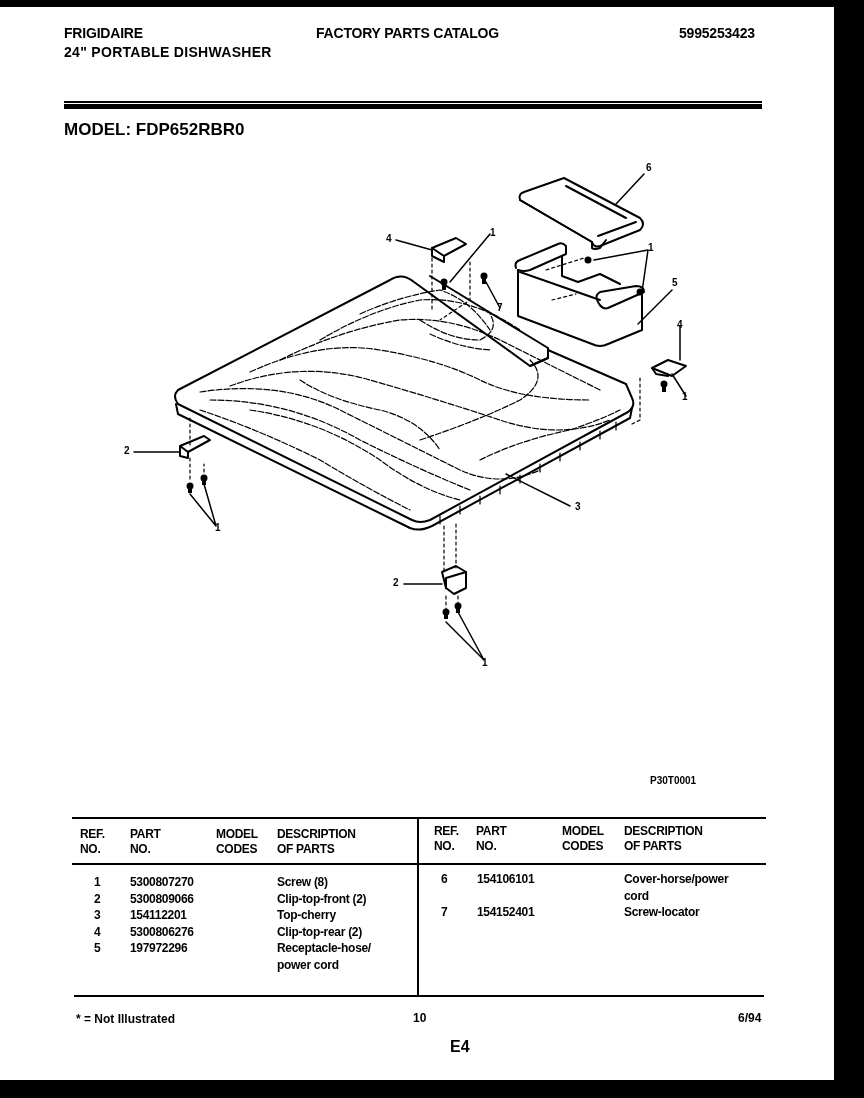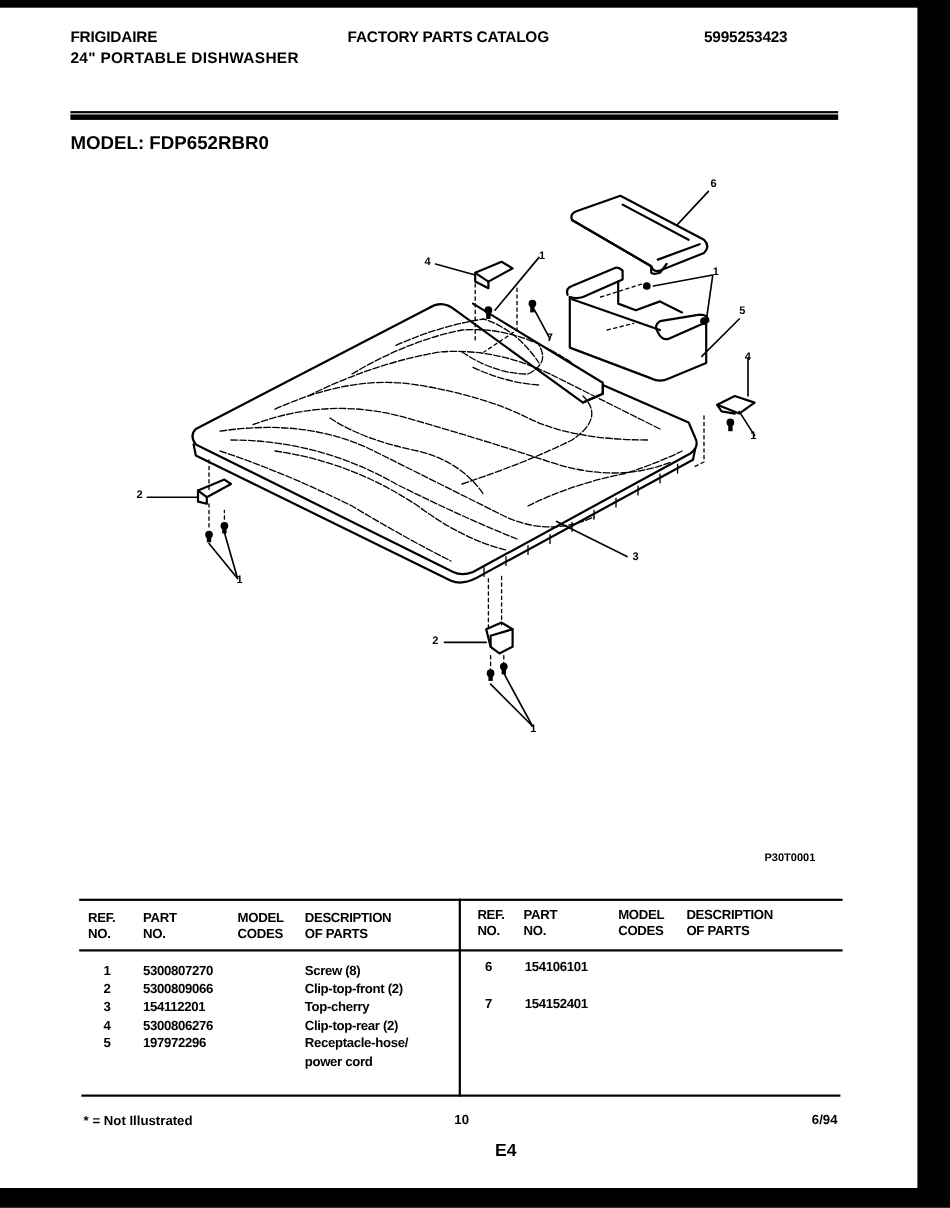--- a/index.html
+++ b/index.html
@@ -28,21 +28,21 @@
     .col div { white-space: nowrap; }
   </style>
 </head>
 <body>
 
 <div class="page">
 
   <div class="abs hdr" style="left:64px; top:18px;">FRIGIDAIRE</div>
   <div class="abs hdr" style="left:64px; top:37px; letter-spacing:0.3px;">24" PORTABLE DISHWASHER</div>
   <div class="abs hdr" style="left:316px; top:18px;">FACTORY PARTS CATALOG</div>
-  <div class="abs hdr" style="left:640px; top:18px;">5995253423</div>
+  <div class="abs hdr" style="left:679px; top:18px;">5995253423</div>
 
   <div class="rule-thin"></div>
   <div class="rule-thick"></div>
 
   <div class="abs model" style="left:64px; top:113px;">MODEL: FDP652RBR0</div>
 
   <svg class="diagram" viewBox="0 7 834 800" width="834" height="800" style="top:0;">
     <g fill="none" stroke="#000" stroke-width="2" stroke-linejoin="round" stroke-linecap="round">
 
       <g>
@@ -160,21 +160,21 @@
   <div class="abs callout" style="left:648px; top:235px;">1</div>
   <div class="abs callout" style="left:672px; top:270px;">5</div>
   <div class="abs callout" style="left:677px; top:312px;">4</div>
   <div class="abs callout" style="left:682px; top:384px;">1</div>
   <div class="abs callout" style="left:124px; top:438px;">2</div>
   <div class="abs callout" style="left:575px; top:494px;">3</div>
   <div class="abs callout" style="left:215px; top:515px;">1</div>
   <div class="abs callout" style="left:393px; top:570px;">2</div>
   <div class="abs callout" style="left:482px; top:650px;">1</div>
 
-  <div class="abs figcode" style="left:695px; top:768px;">P30T0001</div>
+  <div class="abs figcode" style="left:650px; top:768px;">P30T0001</div>
 
   <div class="table-line" style="left:72px; top:810px; width:694px; height:2px;"></div>
   <div class="table-line" style="left:72px; top:856px; width:694px; height:2px;"></div>
   <div class="table-line" style="left:417px; top:810px; width:2px; height:180px;"></div>
   <div class="table-line" style="left:74px; top:988px; width:690px; height:2px;"></div>
 
   <div class="col th" style="left:80px; top:820px;">
       <div>REF.</div>
       <div>NO.</div>
     </div>
@@ -234,18 +234,23 @@
   <div class="col td" style="left:441px; top:864px;">
     <div>6</div>
     <div style="height:16.5px;"></div>
     <div>7</div>
   </div>
   <div class="col td" style="left:477px; top:864px;">
     <div>154106101</div>
     <div style="height:16.5px;"></div>
     <div>154152401</div>
   </div>
+  <div class="col td" style="left:624px; top:864px;">
+    <div>Cover-horse/power</div>
+    <div>cord</div>
+    <div>Screw-locator</div>
+  </div>
 
   <div class="abs foot" style="left:76px; top:1005px;">* = Not Illustrated</div>
   <div class="abs foot" style="left:413px; top:1004px;">10</div>
   <div class="abs foot" style="left:738px; top:1004px;text-align:right;">6/94</div>
   <div class="abs pg" style="left:450px; top:1031px;">E4</div>
 </div>
 
 </body></html>

